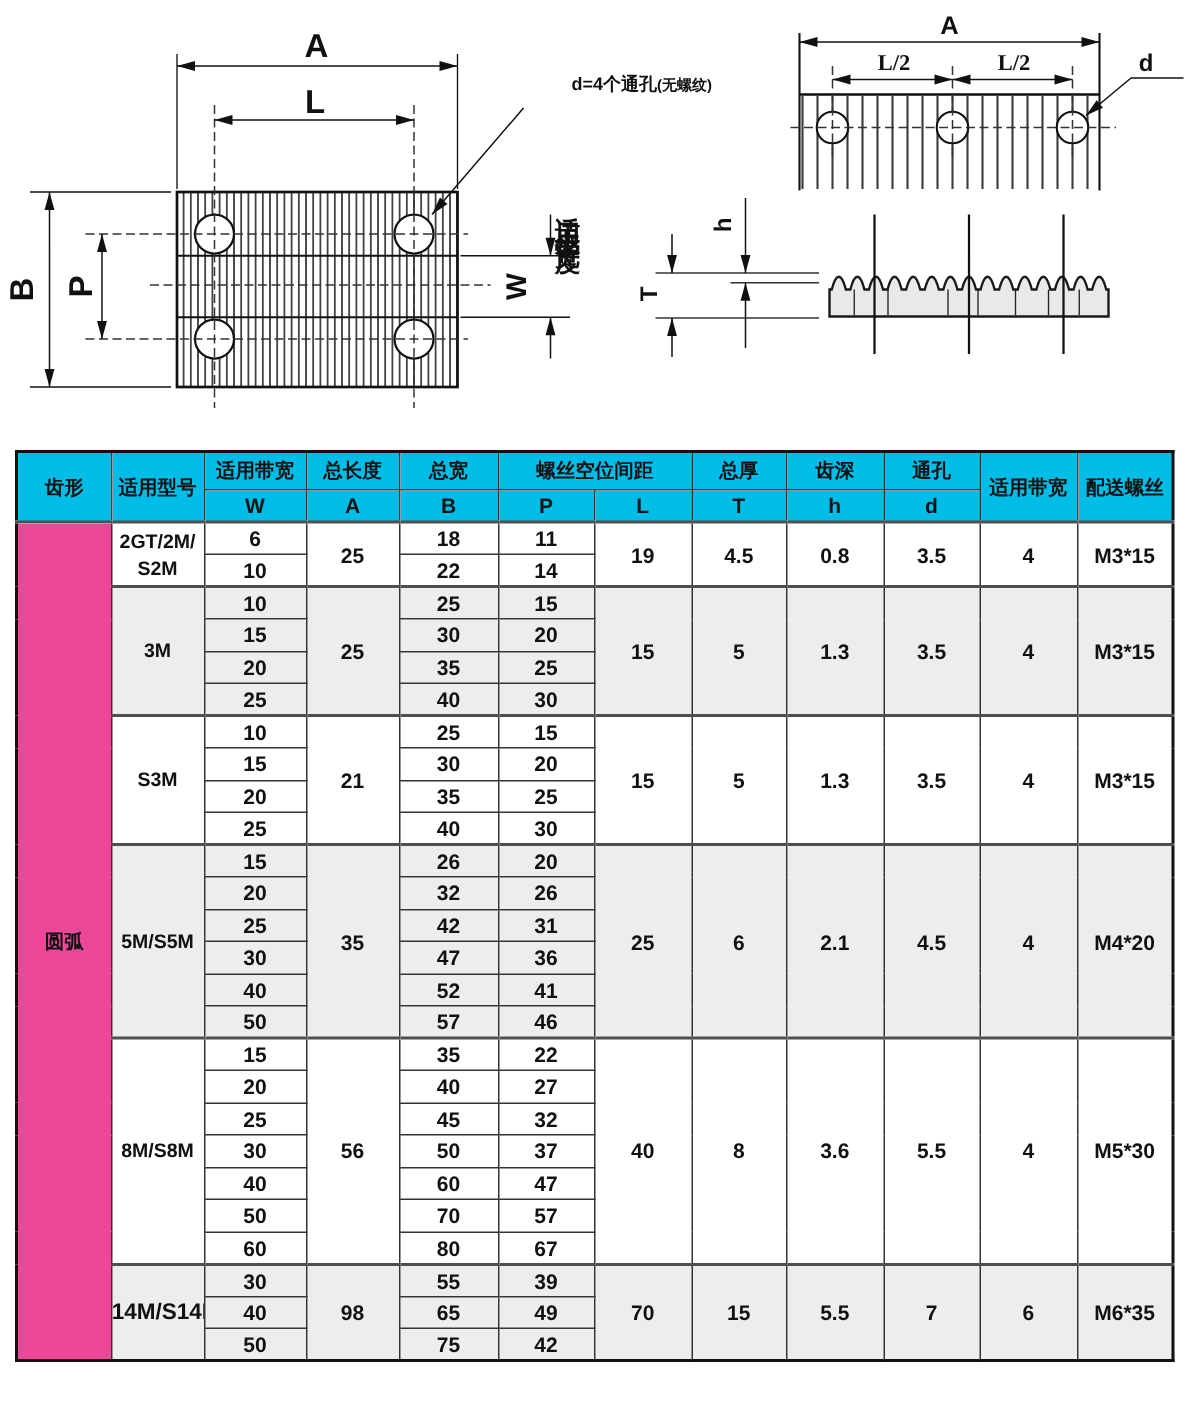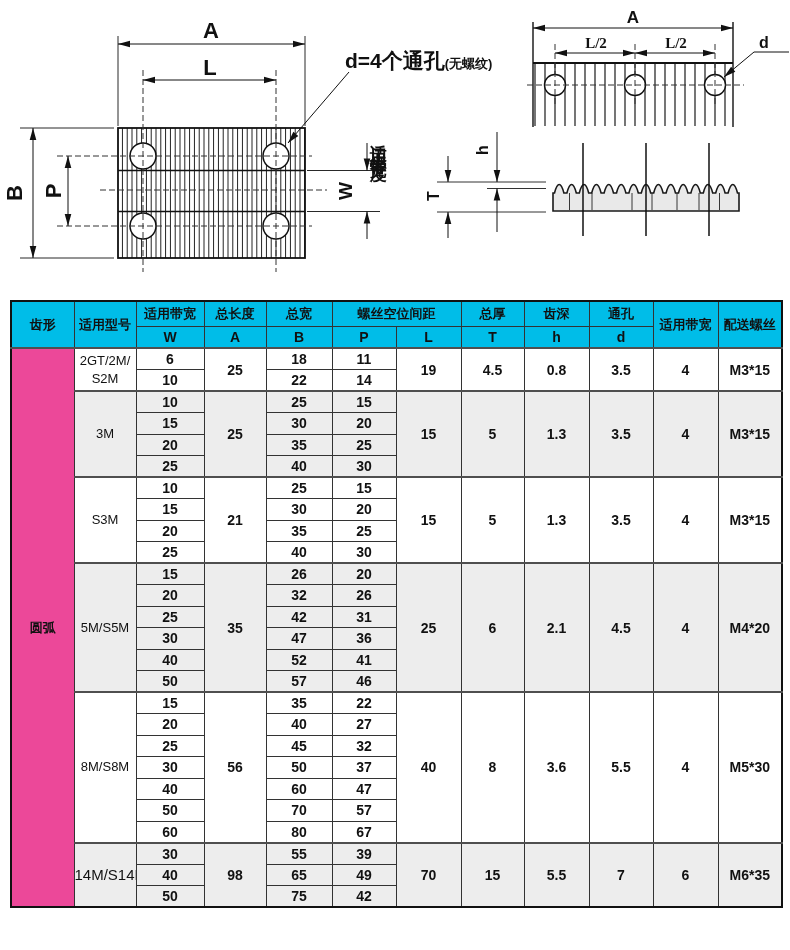--- a/index.html
+++ b/index.html
@@ -9,43 +9,43 @@
   }
   .drawing{position:absolute;left:0;top:0;}
   .lbl{position:absolute;transform:translate(-50%,-50%);font-weight:bold;color:#111;white-space:nowrap;line-height:1;}
   .lbl.rot{transform:translate(-50%,-50%) rotate(-90deg);}
   .fs22{font-size:22px;} .fs19{font-size:19px;} .fs17{font-size:17px;} .fs16{font-size:16px;} .fs15{font-size:15px;font-family:Liberation Serif, serif;}
   .belt-note{
     position:absolute;left:369px;top:131px;writing-mode:vertical-rl;
     font-size:17px;font-weight:bold;letter-spacing:4px;line-height:1.05;color:#111;
   }
   .hole-note{position:absolute;left:345px;top:47px;font-weight:bold;white-space:nowrap;color:#111;}
-  .hole-note .main{font-size:21px;}
-  .hole-note .paren{font-size:13px;}
+  .hole-note .main{font-size:12px;margin-left:36px;}
+  .hole-note .paren{font-size:10px;}
 
   
   .spec-table{
     position:absolute;left:10px;top:300px;width:771px;
     border-collapse:collapse;table-layout:fixed;
     border:2px solid #111;
     font-family:"Liberation Sans","DejaVu Sans",sans-serif;
   }
   .spec-table th,.spec-table td{
     border:1px solid #333;text-align:center;vertical-align:middle;
     padding:0;color:#111;overflow:hidden;
   }
   .spec-table thead th{
     background:var(--c-header,#00bde8);font-size:13px;font-weight:bold;
   }
   .spec-table thead tr.hr1{height:25px;}
   .spec-table thead tr.hr2{height:22px;}
   .spec-table thead tr.hr2 th{font-size:14px;}
   .spec-table tbody tr{height:21.5px;}
   .spec-table td.num{font-size:14px;font-weight:bold;}
-  .spec-table td.model{font-size:13px;font-weight:normal;white-space:pre-line;line-height:1.35;}
+  .spec-table td.model{font-size:13px;font-weight:bold;white-space:pre-line;line-height:1.35;}
   .spec-table td.model.small{font-size:15px;}
   .spec-table td.tooth{font-size:13px;font-weight:bold;background:#ec4899;}
   .spec-table td.shade{background:var(--c-shade,#ededed);}
   .spec-table tbody tr.g-inner > td{border-top:1px solid #9f9f9f;}
   .spec-table tbody tr.g-first > td{border-top:2px solid #4f4f4f;}
 </style>
 </head>
 <body>
 
 <div class="canvas">

